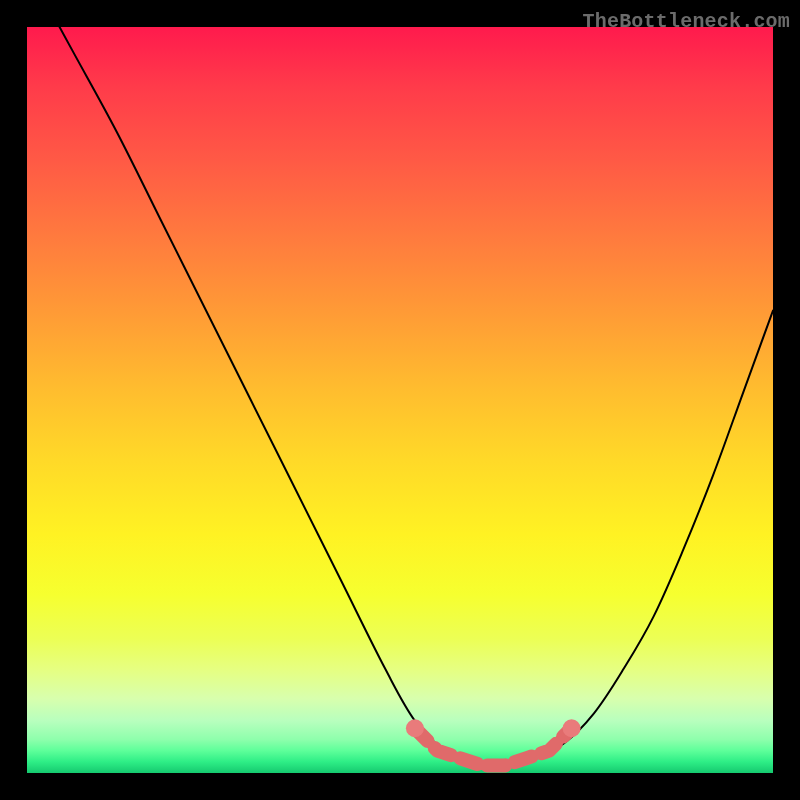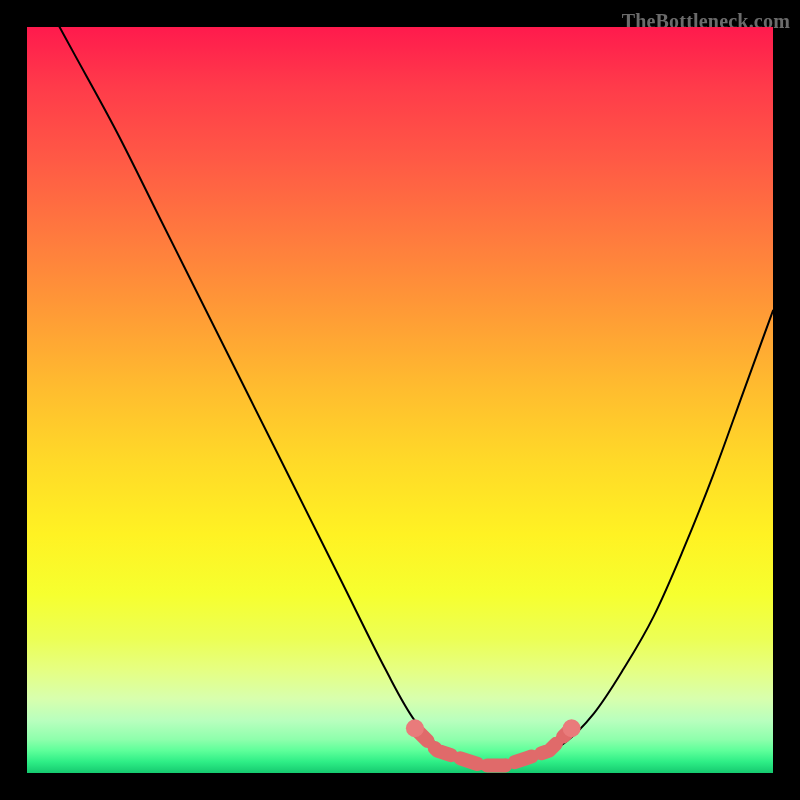--- a/index.html
+++ b/index.html
@@ -52,21 +52,21 @@
   svg.curve {
     position: absolute;
     inset: 0;
     width: 746px;
     height: 746px;
   }
   .watermark {
     position: absolute;
     top: 10px;
     right: 10px;
-    font-family: Liberation Serif, serif;
+    font-family: Liberation Mono, monospace;
     font-size: 20px;
     font-weight: 600;
     color: #6b6b6b;
     letter-spacing: 0.2px;
     user-select: none;
   }
 </style>
 </head>
 <body>
 

